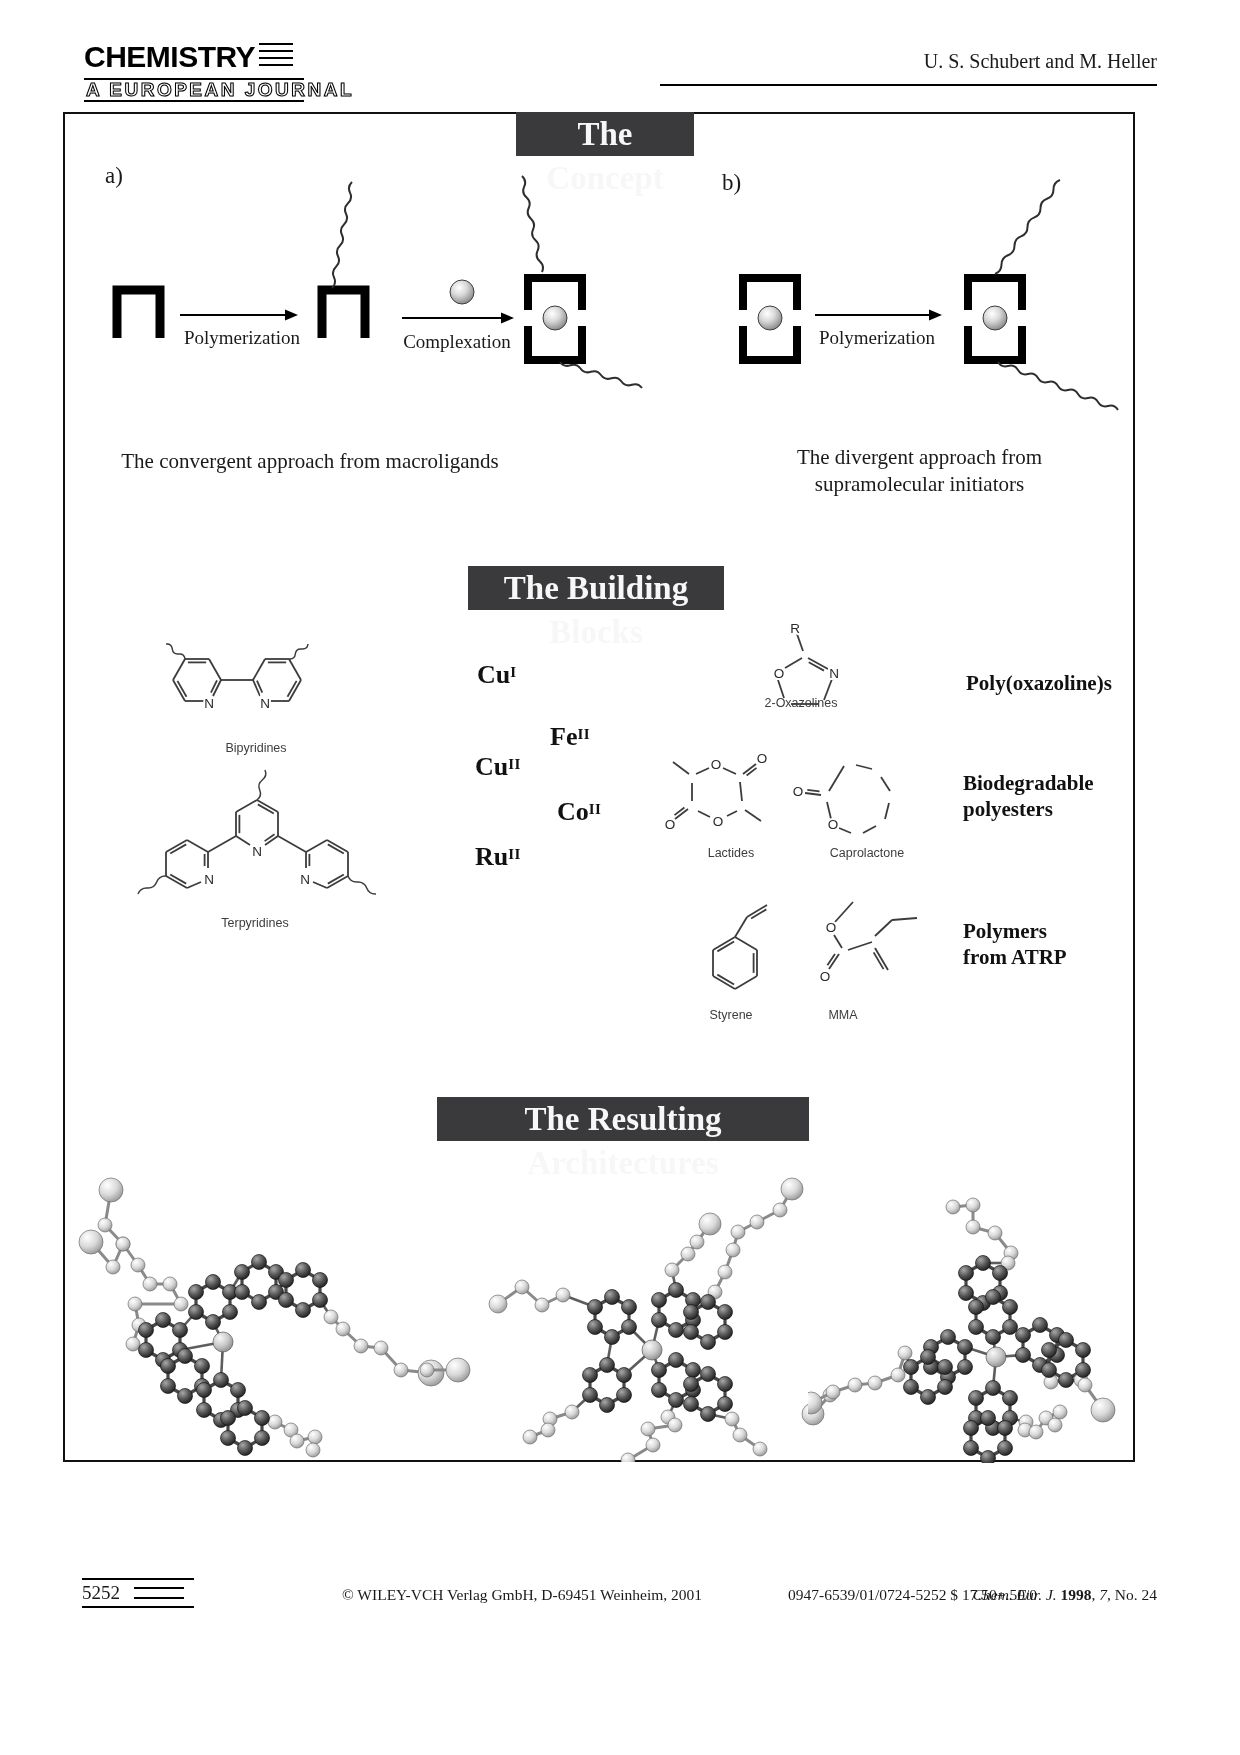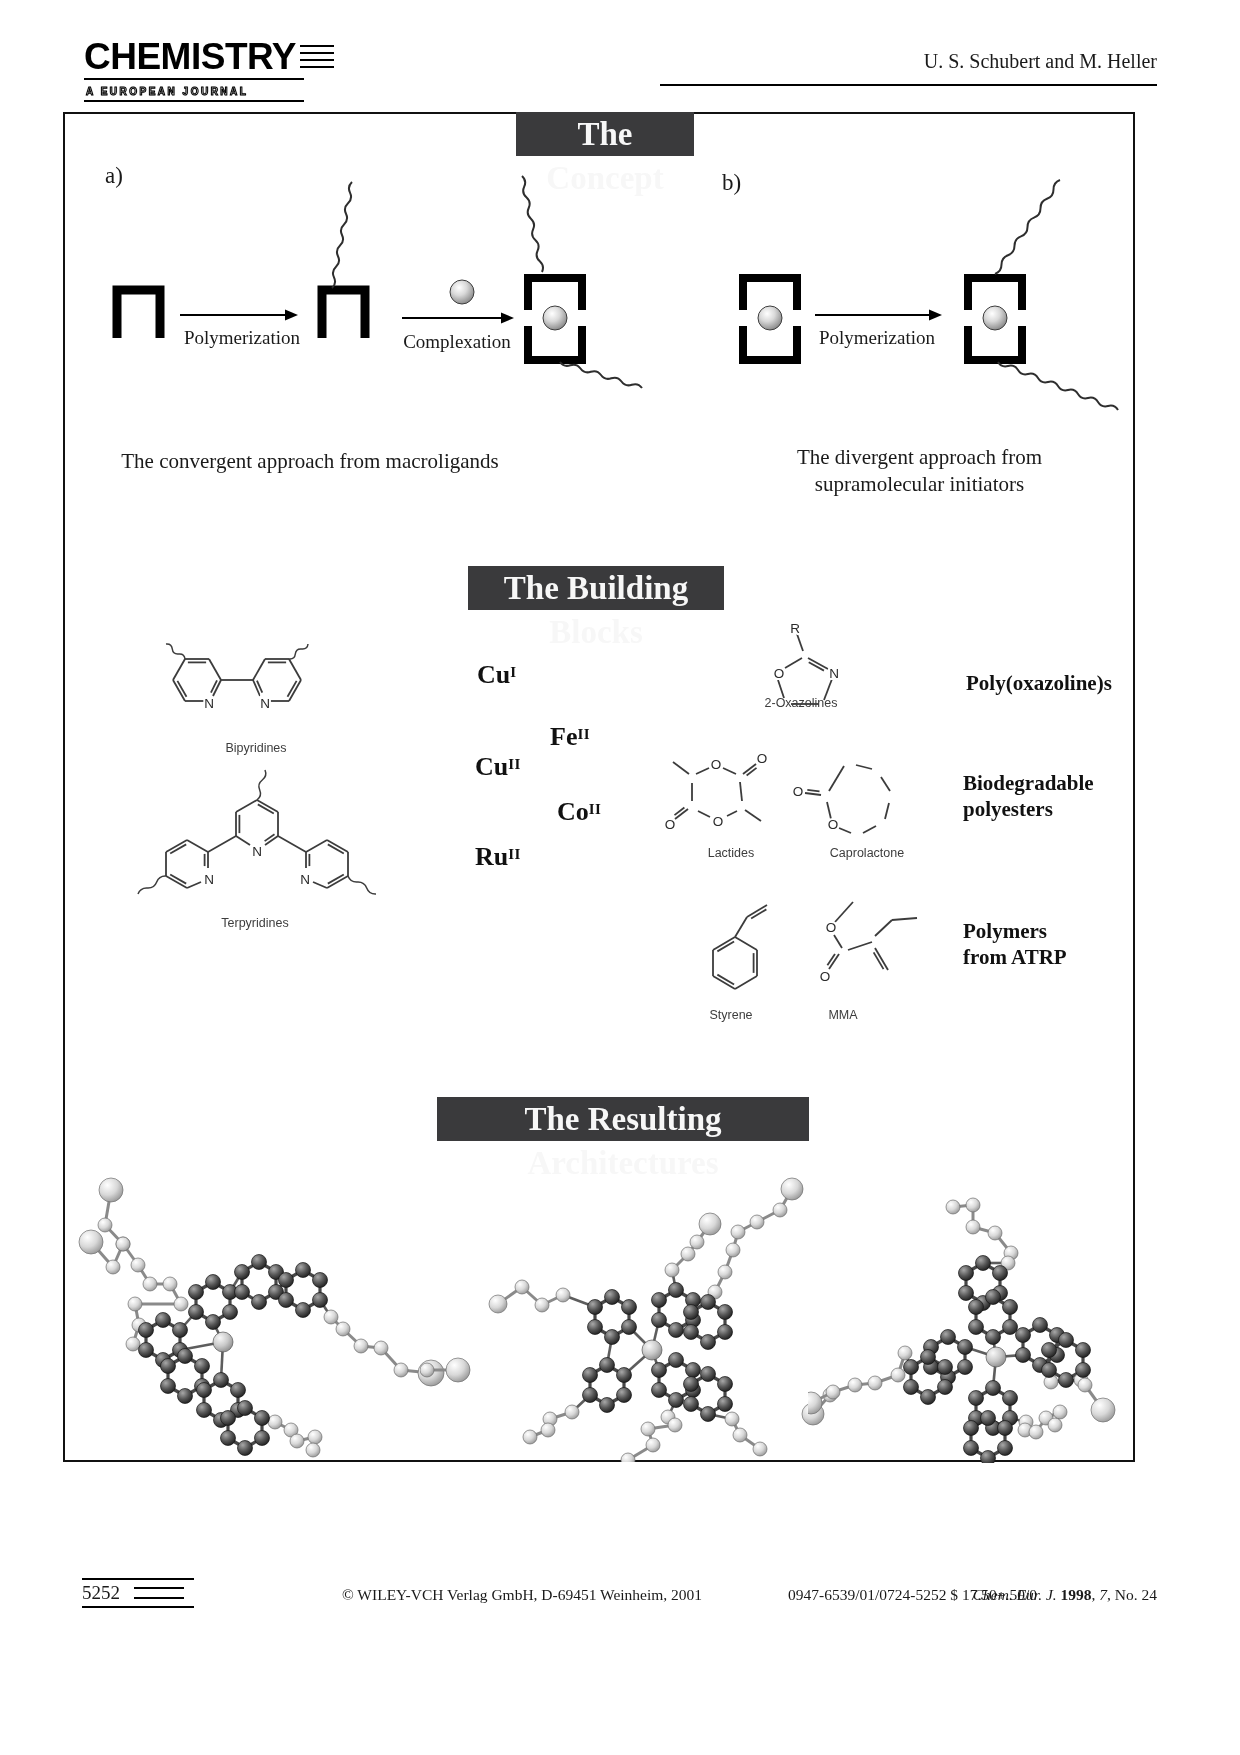--- a/index.html
+++ b/index.html
@@ -1,24 +1,24 @@
 <!DOCTYPE html>
 <html><head>
 <meta charset="utf-8">
 <style>
   html,body{margin:0;padding:0;background:#e8e8e8;}
   #page{position:relative;width:1240px;height:1755px;background:#fff;margin:0 auto;
         font-family:"Liberation Serif",serif;color:#1a1a1a;overflow:hidden;}
   .abs{position:absolute;}
   
-  .chem-word{font-family:"Liberation Sans",sans-serif;font-weight:800;font-size:37px;
+  .chem-word{font-family:"Liberation Sans",sans-serif;font-weight:800;font-size:30px;
              letter-spacing:-0.5px;color:#000;display:inline-block;line-height:34px;}
   .chem-lines{display:inline-block;width:34px;height:24px;margin-left:4px;vertical-align:baseline;
               background:repeating-linear-gradient(to bottom,#000 0,#000 2px,transparent 2px,transparent 7px);}
-  .outline-word{font-family:"Liberation Sans",sans-serif;font-weight:800;font-size:10px;
+  .outline-word{font-family:"Liberation Sans",sans-serif;font-weight:800;font-size:19px;
                 letter-spacing:2.5px;color:#fff;-webkit-text-stroke:1px #000;
                 text-shadow:0 0 1px #000;line-height:18px;}
   .hrule{position:absolute;background:#000;}
   .authors{position:absolute;top:50px;right:83px;font-size:20px;font-family:"Liberation Serif",serif;}
   
   .fig-frame{position:absolute;left:63px;top:112px;width:1072px;height:1350px;
              border:2.5px solid #111;box-sizing:border-box;}
   .banner{position:absolute;background:#3a3a3c;color:#f7f7f7;font-weight:bold;font-size:33px;
           line-height:44px;height:44px;text-align:center;font-family:"Liberation Serif",serif;z-index:6;}
   

